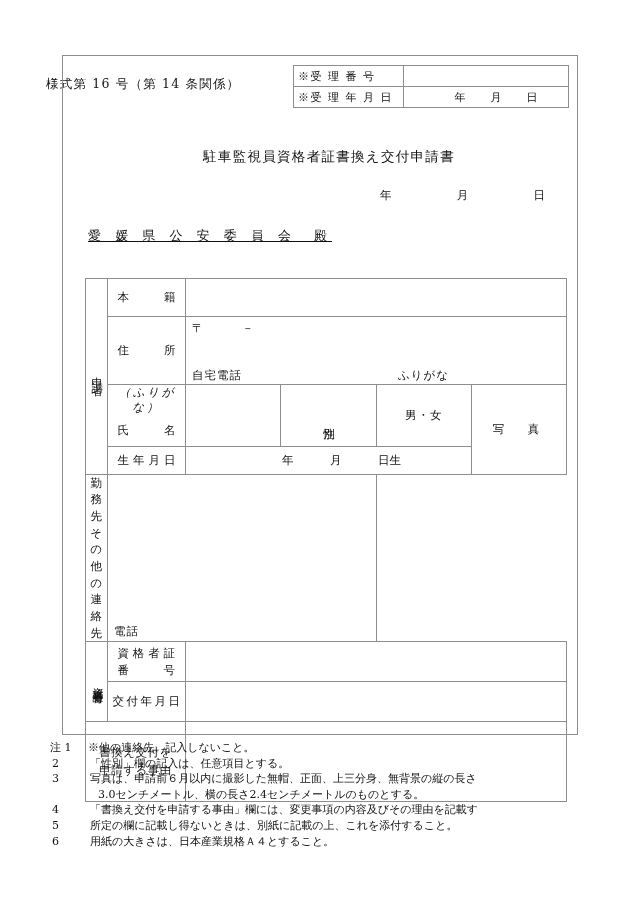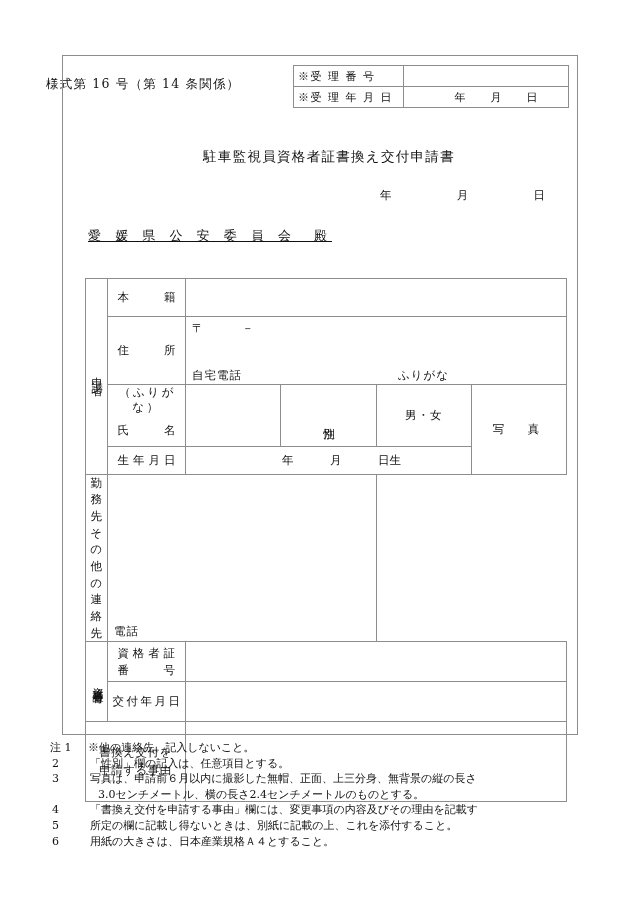--- a/index.html
+++ b/index.html
@@ -190,21 +190,21 @@
   }
   .tel-plain {
     position: absolute;
     left: 6px;
     bottom: 2px;
     font-size: 11.5px;
     letter-spacing: 1px;
   }
 
   .dashed-top { border-top: 1px dashed #8d8d8d !important; }
-  .no-bottom  { border-bottom: none !important; }
+  .no-bottom  { border-bottom: none !important; font-style: italic; }
   .no-top     { border-top: none !important; }
 
   .gender-label {
     width: 21px;
     text-align: center;
     line-height: 1.15;
     font-size: 11px;
   }
   .gender-label span {
     writing-mode: vertical-rl;

